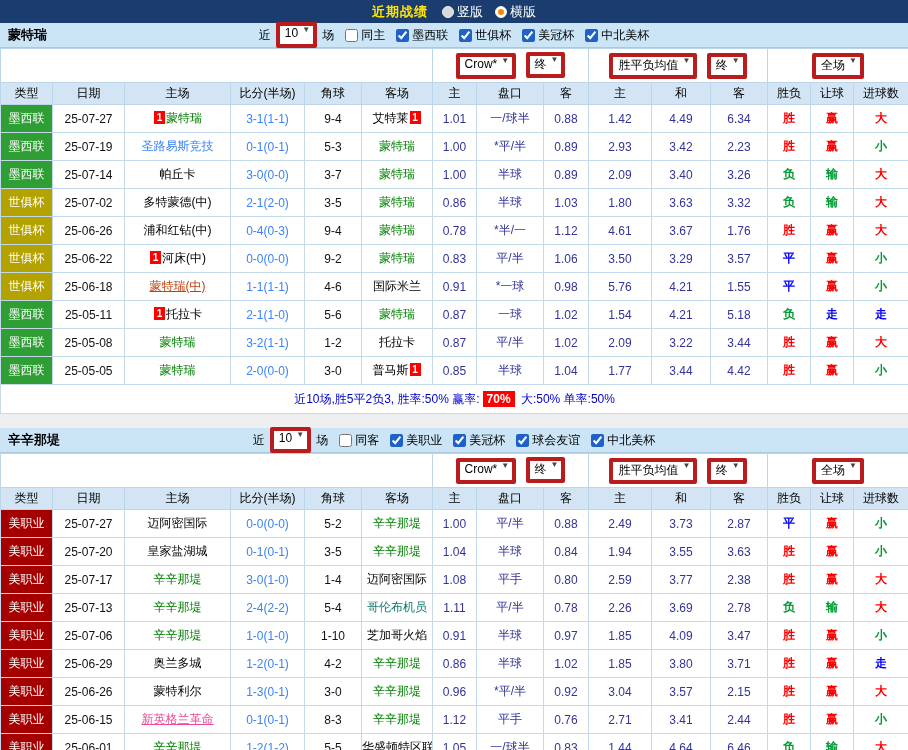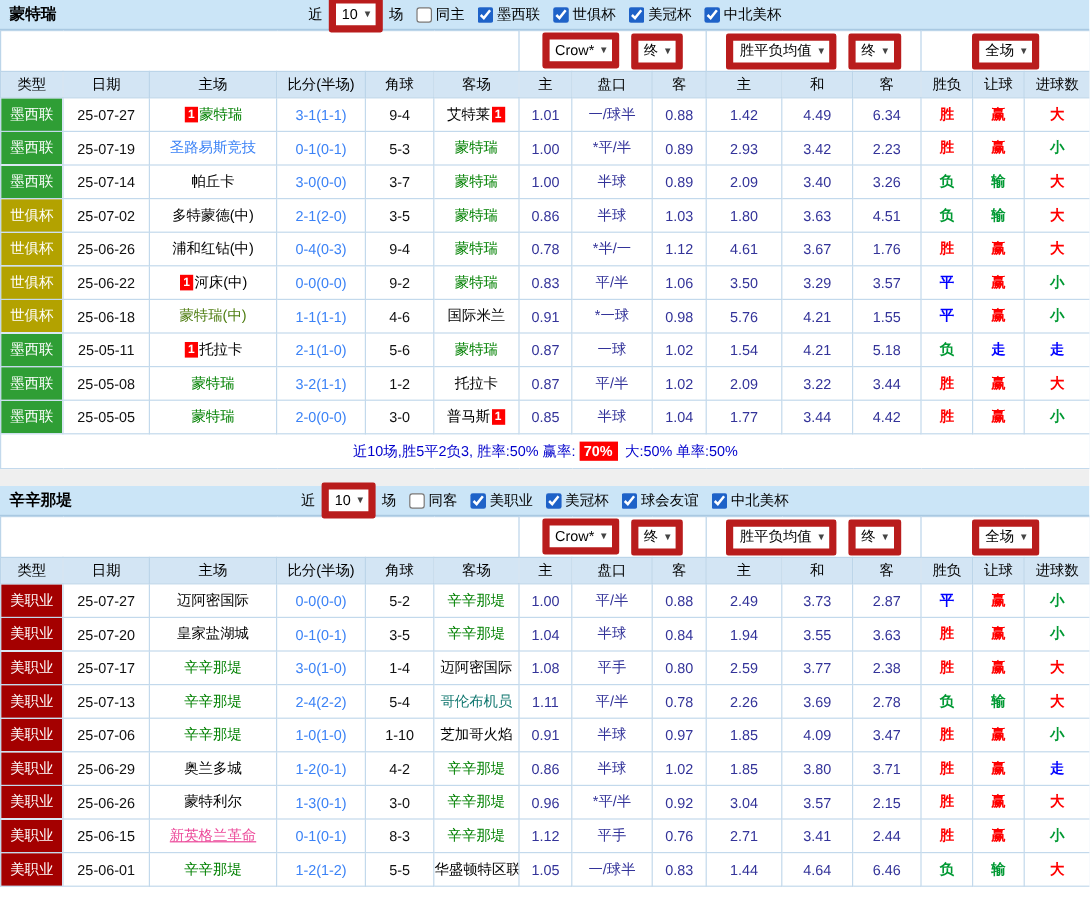--- a/index.html
+++ b/index.html
@@ -12,21 +12,21 @@
   .radio{width:12px;height:12px;border-radius:50%;background:#d9d9d9;display:inline-block;position:relative;box-sizing:border-box;border:1px solid #eee}
   .radio.sel{background:#fff}
   .radio.sel::after{content:"";position:absolute;left:2px;top:2px;width:6px;height:6px;border-radius:50%;background:#ff8400}
 
   .team-header{height:24px;background:#cbe5f7;display:flex;align-items:center;font-size:12px;position:relative;border-bottom:1px solid #a9c9e2}
   .team-name{font-weight:bold;font-size:13px;color:#000;position:absolute;left:8px}
   .filters{display:flex;align-items:center;margin:0 auto;gap:2px}
   .filters label{display:inline-flex;align-items:center;cursor:default}
   input[type=checkbox]{width:13px;height:13px;margin:0 3px 0 9px;vertical-align:-2px;accent-color:#1e62c8}
 
-  .sel-box{display:inline-flex;align-items:center;border:6px solid #b91c1c;background:#fff;height:18px;padding:0 3px 0 5px;font-size:12px;color:#000;gap:4px;border-radius:2px}
+  .sel-box{display:inline-flex;border:4px solid #b91c1c;background:#fff;height:18px;padding:0 3px 0 5px;font-size:12px;color:#000;gap:4px;border-radius:2px}
   .sel-box .arr{font-size:8px;color:#444;line-height:1}
 
   table{width:908px;border-collapse:collapse;table-layout:fixed;font-size:12px;border:1px solid #9ec2de}
   thead tr.controls td{background:#fff;height:31px;border:1px solid #bcd5e9;text-align:center}
   .controls .sel-box{margin:0 3px}
   thead tr.cols th{background:#d3e5f4;height:21px;font-weight:normal;color:#000;border:1px solid #bcd5e9;padding:0;overflow:hidden;white-space:nowrap}
   tbody td{height:27px;border:1px solid #c3d9ec;background:#fff;text-align:center;color:#111;padding:0;overflow:hidden;white-space:nowrap}
   td.type{color:#fff}
   td.score{color:#3b82f6}
   td.odds{color:#333399}
@@ -34,20 +34,33 @@
   .badge{display:inline-block;background:#f00;color:#fff;font-size:10px;font-weight:bold;line-height:13px;height:13px;min-width:9px;padding:0 1px;margin:0 1px;vertical-align:1px}
   tfoot td{height:26px;background:#fff;border:1px solid #c3d9ec;text-align:center;color:#0000cc;font-size:12px}
   .hl{background:#f00;color:#fff;font-weight:bold;padding:1px 4px;margin:0 3px}
   .section-gap{height:14px;background:#efefef}
 </style>
 </head>
 <body>
 
 <div class="page">
 
+  <div class="topbar">
+    <span class="title">近期战绩</span>
+    <span style="display:inline-flex;gap:12px" id="radio-group">
+        <span class="radio-item">
+          <span class="radio"></span>
+          <span>竖版</span>
+        </span>
+        <span class="radio-item">
+          <span class="radio sel"></span>
+          <span>横版</span>
+        </span>
+      </span>
+  </div>
 
   <div class="team-header">
     <span class="team-name">蒙特瑞</span>
     <div class="filters">
         <span>近</span>
         <span class="sel-box" style="margin: 0px 3px;">
           <span>10</span>
           <span class="arr">▼</span>
         </span>
         <span>场</span>
@@ -197,21 +210,21 @@
           <td>25-07-02</td>
           <td><span style="color: rgb(0, 0, 0);">多特蒙德(中)</span></td>
           <td class="score">2-1(2-0)</td>
           <td>3-5</td>
           <td><span style="color: rgb(0, 128, 0);">蒙特瑞</span></td>
           <td class="odds">0.86</td>
           <td class="odds">半球</td>
           <td class="odds">1.03</td>
           <td class="odds">1.80</td>
           <td class="odds">3.63</td>
-          <td class="odds">4.51</td>
+          <td class="odds">3.32</td>
           <td class="res" style="color: rgb(0, 153, 51);">负</td>
           <td class="res" style="color: rgb(0, 153, 51);">输</td>
           <td class="res" style="color: rgb(255, 0, 0);">大</td>
         </tr>
         <tr>
           <td class="type" style="background: rgb(179, 162, 0);">世俱杯</td>
           <td>25-06-26</td>
           <td><span style="color: rgb(0, 0, 0);">浦和红钻(中)</span></td>
           <td class="score">0-4(0-3)</td>
           <td>9-4</td>
@@ -239,21 +252,21 @@
           <td class="odds">3.50</td>
           <td class="odds">3.29</td>
           <td class="odds">3.57</td>
           <td class="res" style="color: rgb(0, 0, 255);">平</td>
           <td class="res" style="color: rgb(255, 0, 0);">赢</td>
           <td class="res" style="color: rgb(0, 153, 51);">小</td>
         </tr>
         <tr>
           <td class="type" style="background: rgb(179, 162, 0);">世俱杯</td>
           <td>25-06-18</td>
-          <td><span style="color: #4d7c0f;">蒙特瑞(中)</span></td>
+          <td><span style="color: #c2410c; text-decoration: underline;">蒙特瑞(中)</span></td>
           <td class="score">1-1(1-1)</td>
           <td>4-6</td>
           <td><span style="color: rgb(0, 0, 0);">国际米兰</span></td>
           <td class="odds">0.91</td>
           <td class="odds">*一球</td>
           <td class="odds">0.98</td>
           <td class="odds">5.76</td>
           <td class="odds">4.21</td>
           <td class="odds">1.55</td>
           <td class="res" style="color: rgb(0, 0, 255);">平</td>

